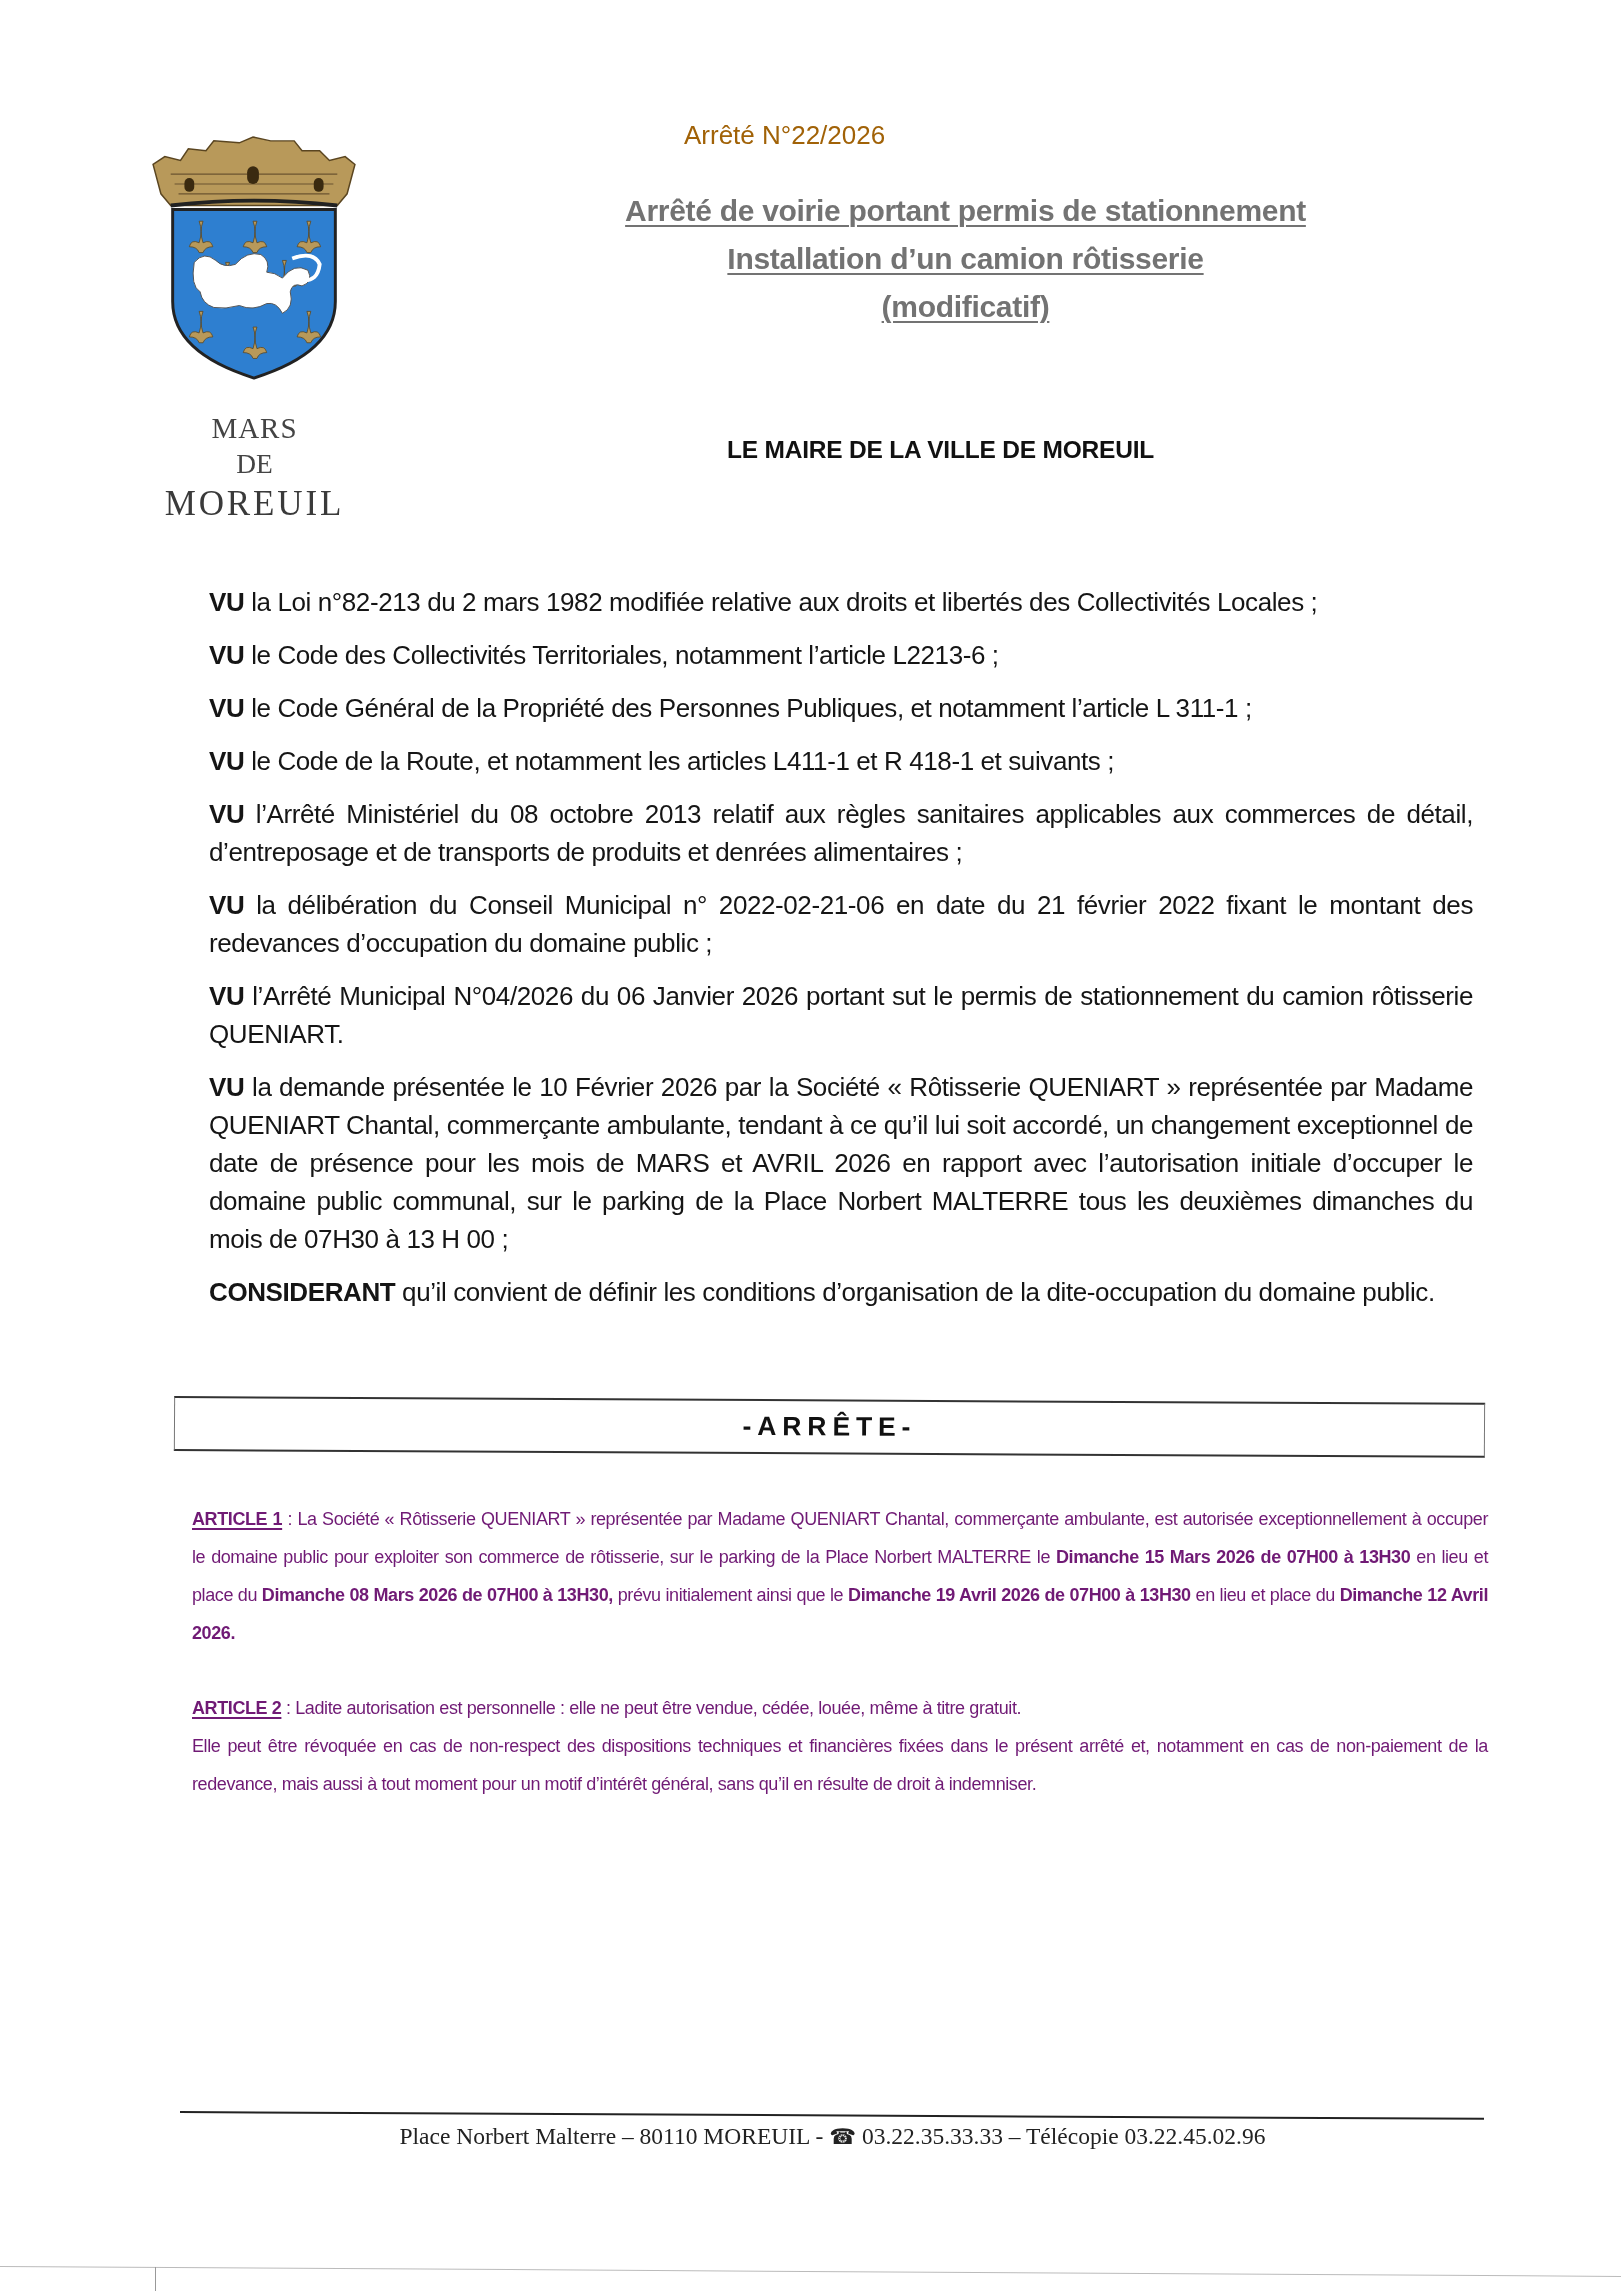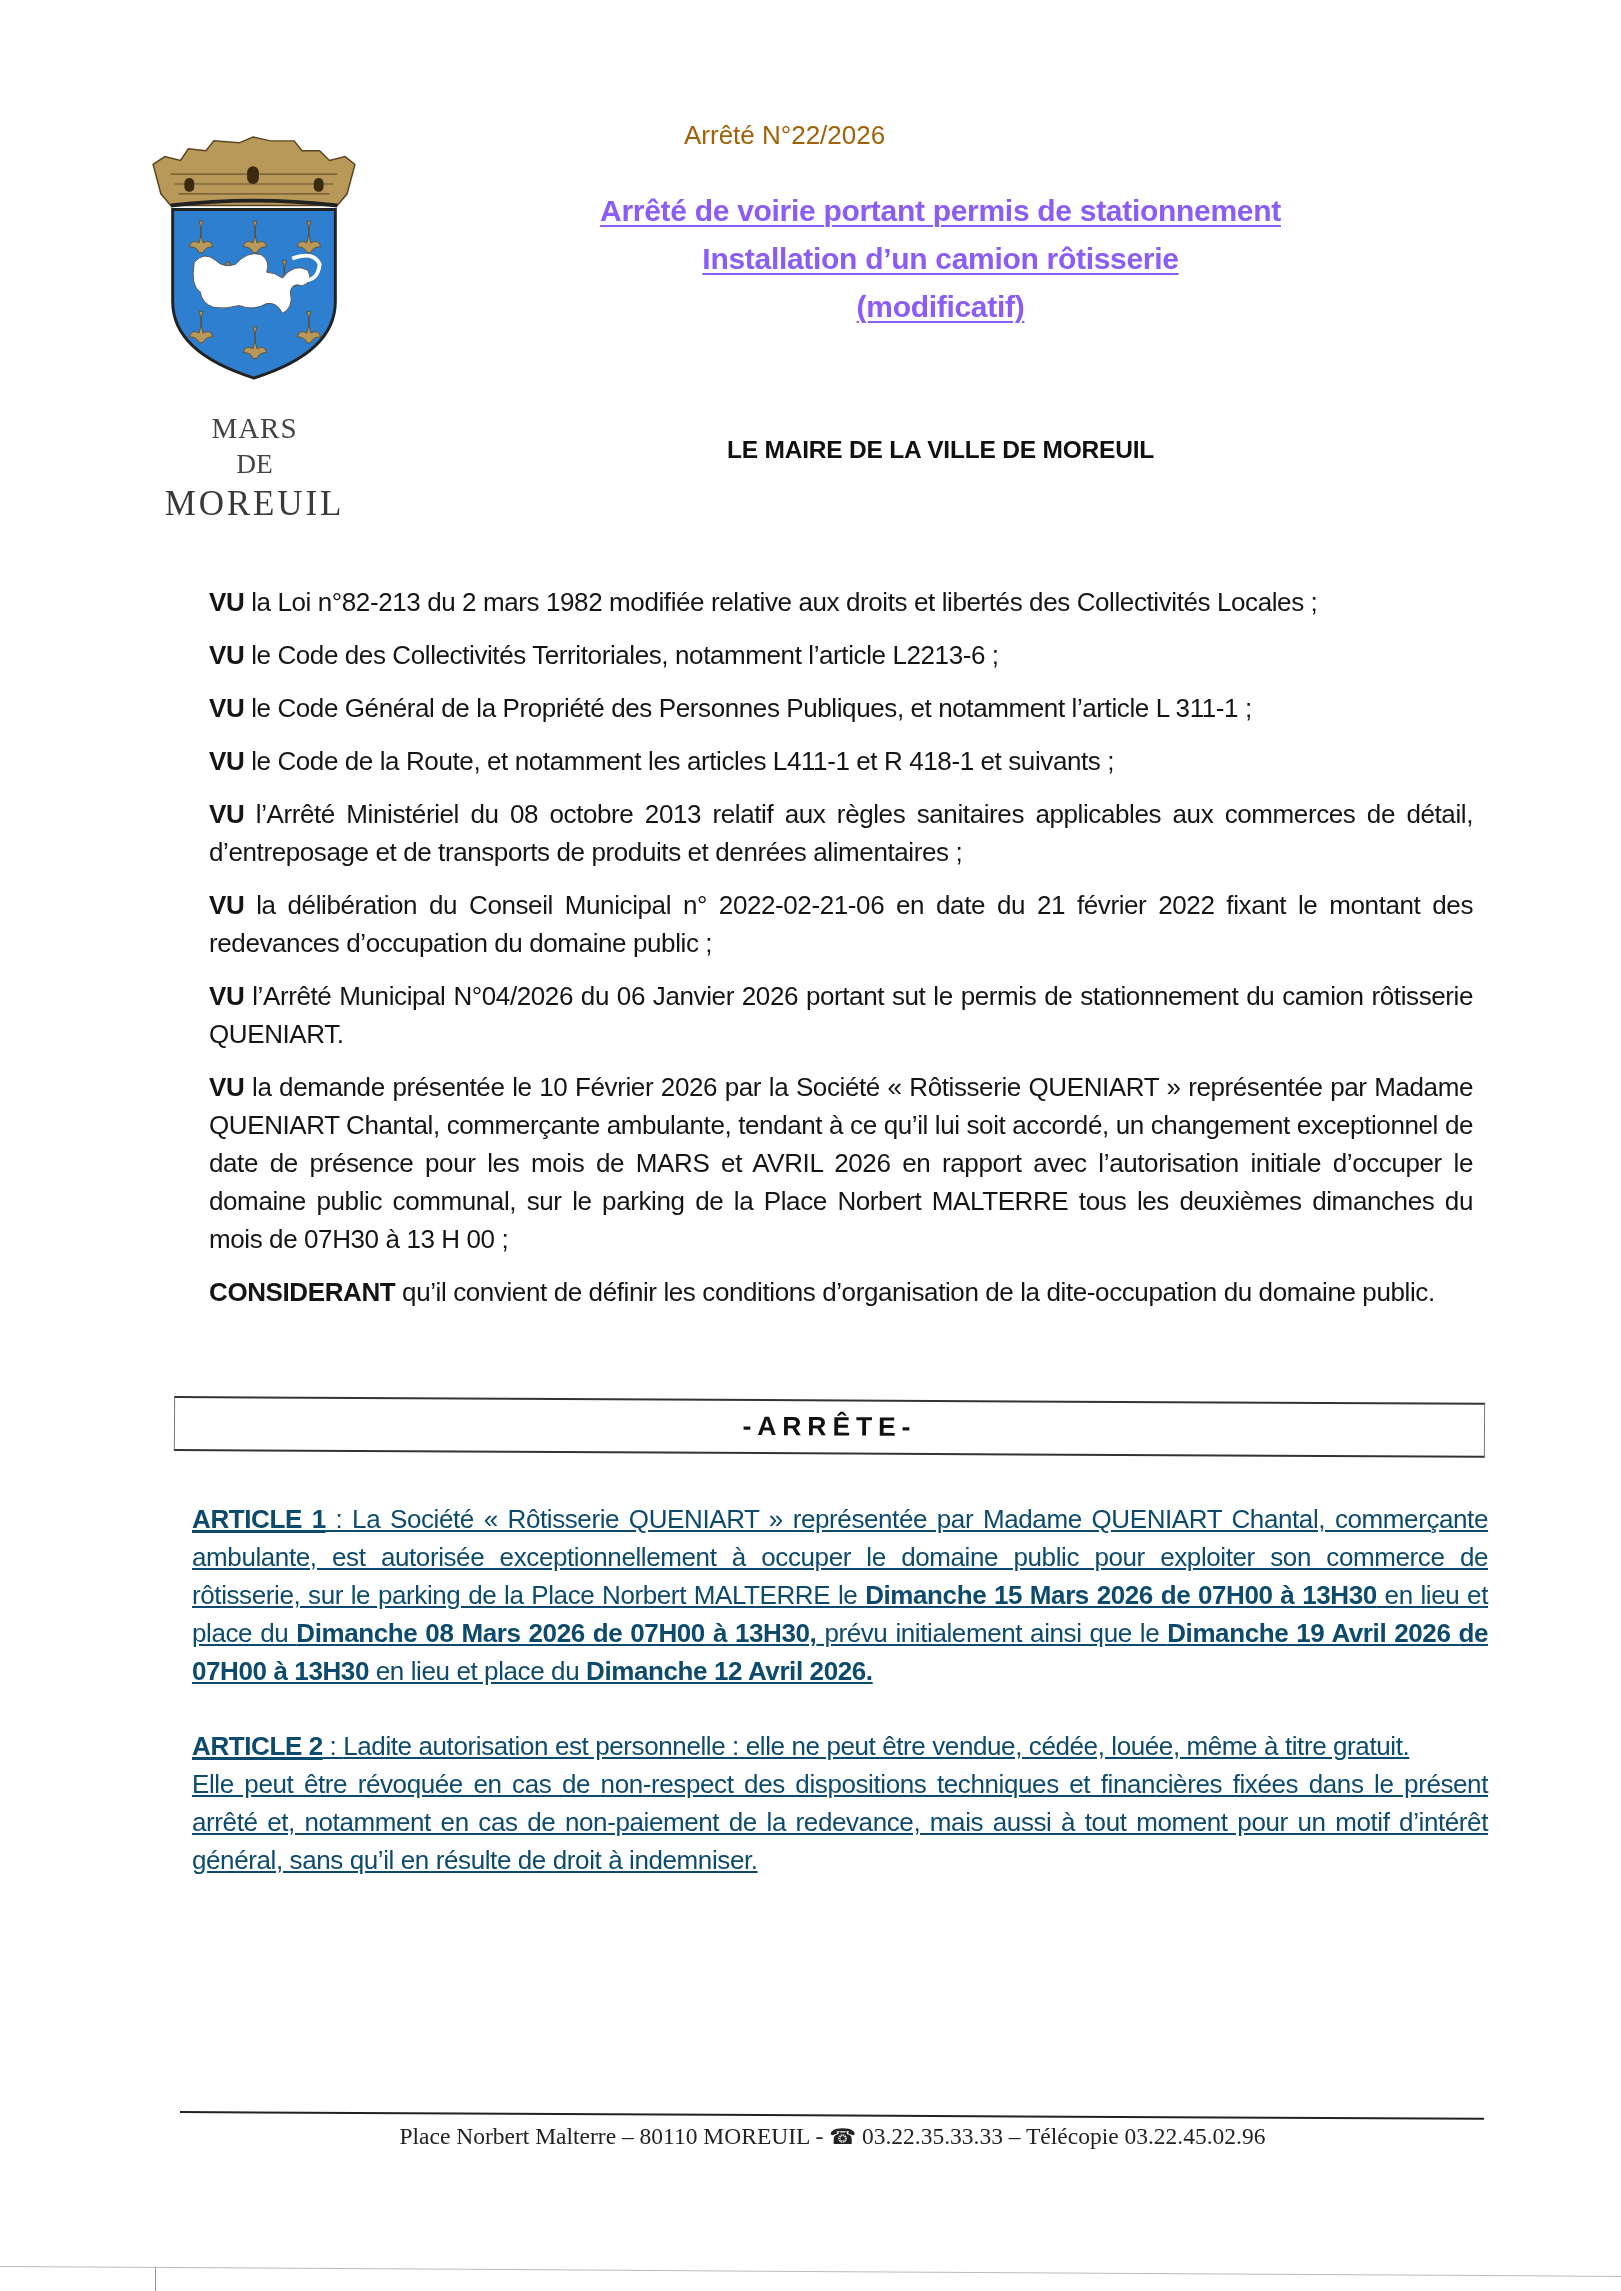--- a/index.html
+++ b/index.html
@@ -18,23 +18,23 @@
   }
   .ville-1 { top: 412px; font-size: 29px; letter-spacing: 1px; }
   .ville-2 { top: 449px; font-size: 27.4px; text-align: center; }
   .ville-3 { top: 484px; font-size: 35px; letter-spacing: 2.9px; font-weight: normal; color: #3a3a3a; }
 
   .arrete-number {
     position: absolute; left: 684px; top: 120px; font-size: 26px; font-weight: normal;
     color: #a16207;
   }
   .title-block {
-    position: absolute; left: 529px; width: 823px; text-align: center;
+    position: absolute; left: 554px; width: 823px; text-align: center;
     font-weight: bold; font-size: 30px; text-decoration: underline;
-    text-decoration-thickness: 2px; text-underline-offset: 3.9px; color: #8b5cf6;
+    text-decoration-thickness: 2px; text-underline-offset: 3.9px; color: #737373;
     letter-spacing: -0.3px;
   }
   .title-1 { top: 194px; }
   .title-2 { top: 242px; }
   .title-3 { top: 290px; }
   .maire {
     position: absolute; left: 529px; width: 823px; text-align: center; top: 436px;
     font-weight: bold; font-size: 24.5px; letter-spacing: -0.2px;
   }
 
@@ -55,23 +55,22 @@
     transform: rotate(0.3deg); transform-origin: left center;
     display: flex; align-items: center; justify-content: center;
   }
   .arrete-box span {
     font-weight: bold; font-size: 26.5px; letter-spacing: 5.9px;
   }
 
   
   .articles {
     position: absolute; left: 192px; width: 1296px; top: 1500px;
-    font-size: 26px; line-height: 38px; text-align: justify; color: #0c4a6e;
+    font-size: 18px; line-height: 38px; text-align: justify; color: #701a75;
     letter-spacing: -0.4px;
-    text-decoration: underline;
   }
   .articles p { margin: 0; }
   .articles .gap { height: 37px; }
   .art-head { font-weight: bold; text-decoration: underline; text-decoration-thickness: 2px; text-underline-offset: 2.9px; }
   .b { font-weight: bold; }
 
   
   .footer-rule {
     position: absolute; left: 180px; top: 2111px; width: 1304px; height: 0;
     border-top: 2px solid #222; transform: rotate(0.3deg); transform-origin: left center;

